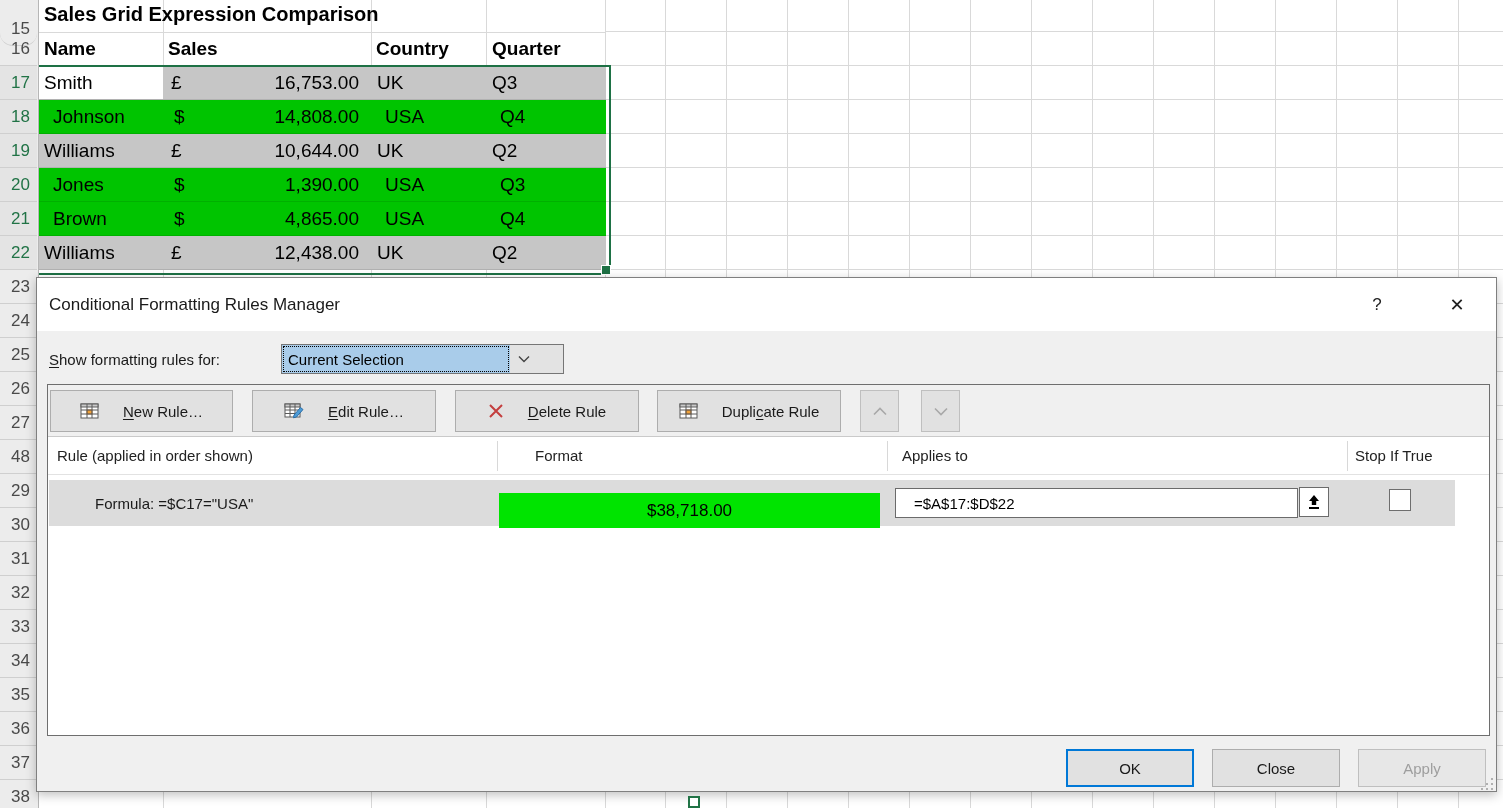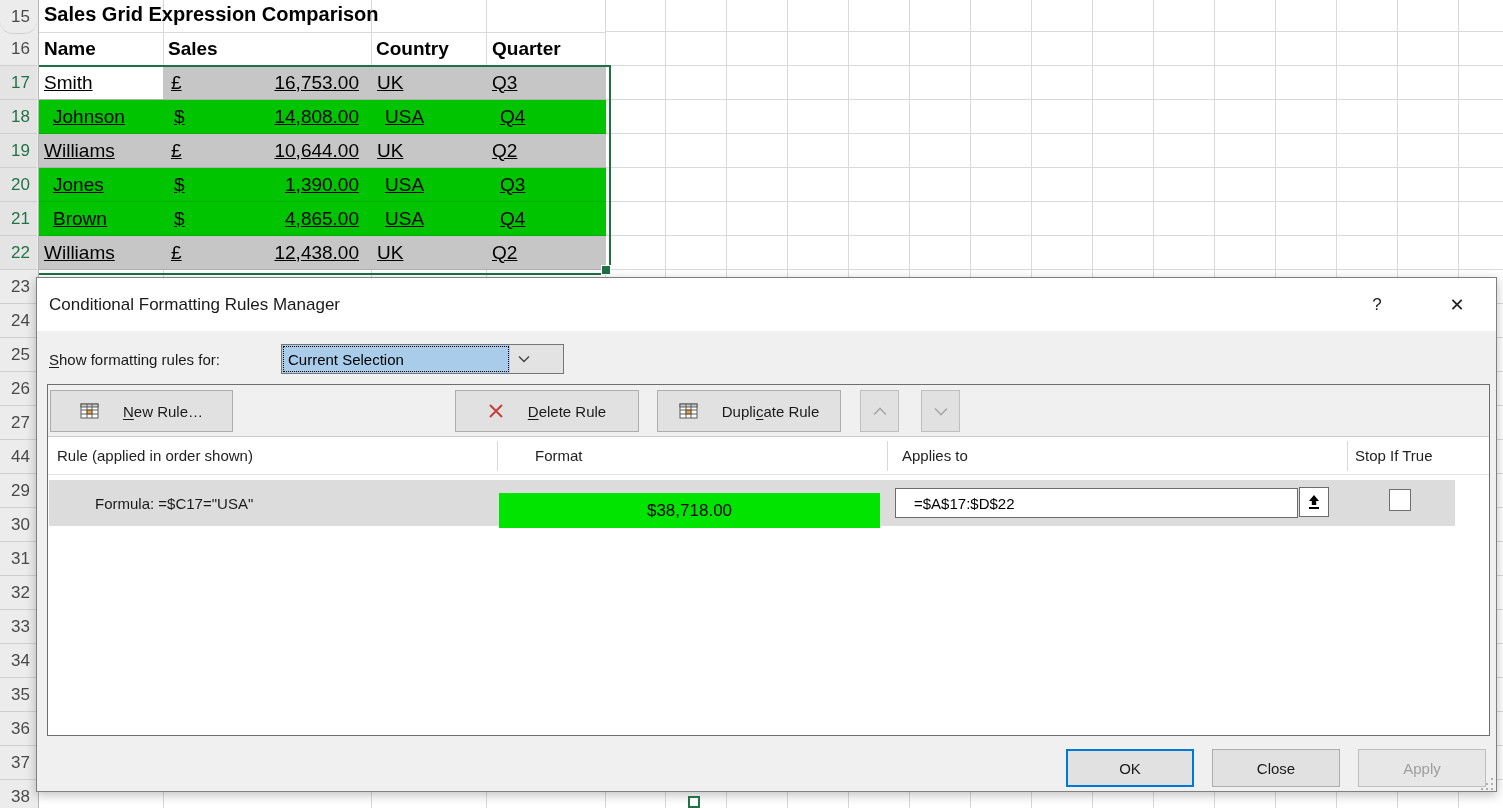--- a/index.html
+++ b/index.html
@@ -16,21 +16,21 @@
   .vline{width:1px;top:0;height:808px;background:#d9d9d9;}
   .hline{height:1px;left:38px;width:567px;background:#d9d9d9;}
   #row-header-col{left:0;top:0;width:38px;height:808px;background:#ececec;border-right:1px solid #b6b6b6;z-index:4;}
   .row-num{position:absolute;left:0;width:37px;text-align:right;padding-right:7px;box-sizing:border-box;
            font-size:17px;color:#4a4a4a;border-bottom:1px solid #cfcfcf;display:flex;align-items:center;justify-content:flex-end;}
   .row-num.sel{color:#217346;background:#e4e4e4;}
   #cells-layer{left:38px;top:0;width:1465px;height:808px;z-index:2;}
   .sheet-title{position:absolute;left:6px;top:3px;font-size:20px;font-weight:700;white-space:nowrap;}
   .col-head{position:absolute;top:38px;font-size:19px;font-weight:700;}
   .data-row{position:absolute;left:1px;width:567px;height:34px;display:flex;box-sizing:border-box;
-            border-bottom:1px solid rgba(0,0,0,0.10);text-decoration:underline;}
+            border-bottom:1px solid rgba(0,0,0,0.10);}
   .cell{box-sizing:border-box;font-size:19px;display:flex;align-items:center;overflow:hidden;white-space:nowrap;}
   .c-name{width:124px;padding-left:5px;}
   .c-sales{width:208px;justify-content:space-between;padding-left:8px;padding-right:12px;}
   .c-country{width:115px;padding-left:6px;}
   .c-quarter{width:119px;padding-left:6px;}
   .data-row.green .c-name,.data-row.green .c-country,.data-row.green .c-quarter{padding-left:14px;}
   .data-row.green .c-sales{padding-left:11px;}
   #sel-border{left:37px;top:65px;width:570px;height:206px;border:2px solid #1e7145;z-index:3;pointer-events:none;}
   #fill-handle{left:601px;top:265px;width:8px;height:8px;background:#1e7145;border:1px solid #fff;z-index:5;}
   #below-handle{left:688px;top:796px;width:8px;height:8px;background:#fff;border:2px solid #217346;z-index:11;}
@@ -91,34 +91,34 @@
 <div id="sheet" class="abs">
   <div id="grid-right" class="abs"></div>
   <div class="vline abs" style="left:163px"></div>
   <div class="vline abs" style="left:371px"></div>
   <div class="vline abs" style="left:486px"></div>
   <div class="vline abs" style="left:605px"></div>
   <div class="hline abs" style="top:32px"></div>
   <div class="hline abs" style="top:66px"></div>
 
   <div id="row-header-col" class="abs">
-      <div class="row-num" style="top: 0px; height: 34px; border-radius: 13px;">15</div>
+      <div class="row-num" style="top: 12px; height: 34px; border-radius: 13px;">15</div>
       <div class="row-num" style="top: 32px; height: 34px;">16</div>
       <div class="row-num sel" style="top: 66px; height: 34px;">17</div>
       <div class="row-num sel" style="top: 100px; height: 34px;">18</div>
       <div class="row-num sel" style="top: 134px; height: 34px;">19</div>
       <div class="row-num sel" style="top: 168px; height: 34px;">20</div>
       <div class="row-num sel" style="top: 202px; height: 34px;">21</div>
       <div class="row-num sel" style="top: 236px; height: 34px;">22</div>
       <div class="row-num" style="top: 270px; height: 34px;">23</div>
       <div class="row-num" style="top: 304px; height: 34px;">24</div>
       <div class="row-num" style="top: 338px; height: 34px;">25</div>
       <div class="row-num" style="top: 372px; height: 34px;">26</div>
       <div class="row-num" style="top: 406px; height: 34px;">27</div>
-      <div class="row-num" style="top: 440px; height: 34px;">44</div>
+      <div class="row-num" style="top: 440px; height: 34px;">48</div>
       <div class="row-num" style="top: 474px; height: 34px;">29</div>
       <div class="row-num" style="top: 508px; height: 34px;">30</div>
       <div class="row-num" style="top: 542px; height: 34px;">31</div>
       <div class="row-num" style="top: 576px; height: 34px;">32</div>
       <div class="row-num" style="top: 610px; height: 34px;">33</div>
       <div class="row-num" style="top: 644px; height: 34px;">34</div>
       <div class="row-num" style="top: 678px; height: 34px;">35</div>
       <div class="row-num" style="top: 712px; height: 34px;">36</div>
       <div class="row-num" style="top: 746px; height: 34px;">37</div>
       <div class="row-num" style="top: 780px; height: 34px;">38</div>
@@ -216,20 +216,29 @@
   <div id="rules-container" class="abs">
     <div id="toolbar" class="abs">
       <div id="btn-new" class="tb-btn mn">
         <svg width="19" height="16" viewBox="0 0 19 16">
           <rect x="1" y="1" width="17" height="14" fill="#fff" stroke="#5a5a5a"></rect>
           <rect x="1" y="1" width="17" height="3" fill="#c9c9c9" stroke="#5a5a5a"></rect>
           <rect x="7" y="7" width="5" height="4" fill="#f2a33a" stroke="#b86e1e"></rect>
           <path d="M7 1 V15 M12 1 V15 M1 7 H18 M1 11 H18" stroke="#5a5a5a" fill="none"></path>
         </svg>
         <span><span></span><u>N</u><span>ew Rule…</span></span>
+      </div>
+      <div id="btn-edit" class="tb-btn mn">
+        <svg width="20" height="17" viewBox="0 0 20 17">
+          <rect x="1" y="1" width="15" height="13" fill="#fff" stroke="#5a5a5a"></rect>
+          <rect x="1" y="1" width="15" height="3" fill="#c9c9c9" stroke="#5a5a5a"></rect>
+          <path d="M6 1 V14 M11 1 V14 M1 7 H16 M1 10.5 H16" stroke="#5a5a5a" fill="none"></path>
+          <path d="M10 12 L16.5 4.5 L19 6.5 L12.5 14 L9.5 14.8 Z" fill="#4d9bd6" stroke="#2b6ea8"></path>
+        </svg>
+        <span><span></span><u>E</u><span>dit Rule…</span></span>
       </div>
       <div id="btn-delete" class="tb-btn mn">
         <svg width="16" height="16" viewBox="0 0 16 16">
           <path d="M2 2 L14 14 M14 2 L2 14" stroke="#c43e3e" stroke-width="2" fill="none"></path>
         </svg>
         <span><span></span><u>D</u><span>elete Rule</span></span>
       </div>
       <div id="btn-duplicate" class="tb-btn mn">
         <svg width="19" height="16" viewBox="0 0 19 16">
           <rect x="1" y="1" width="17" height="14" fill="#fff" stroke="#5a5a5a"></rect>

